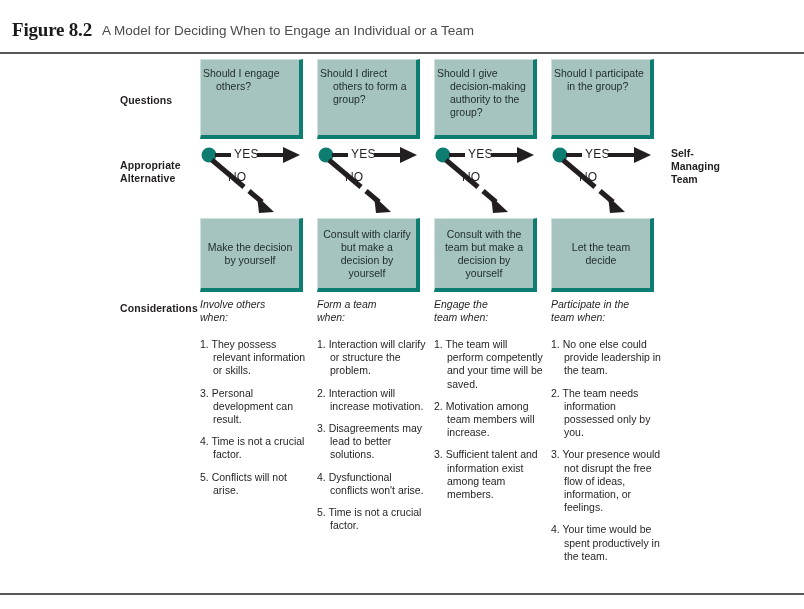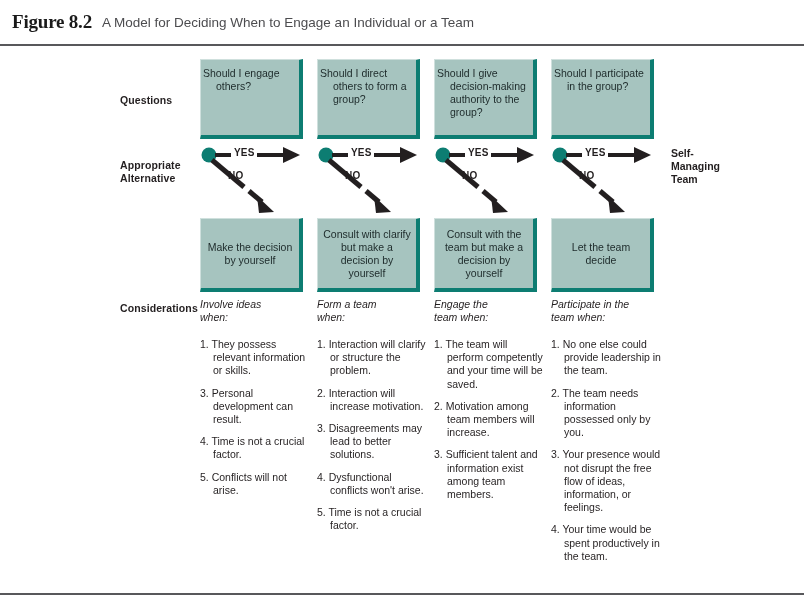--- a/index.html
+++ b/index.html
@@ -12,21 +12,21 @@
     height: 609px;
     font-family: "Liberation Sans", sans-serif;
     color: #231f20;
     position: relative;
     overflow: hidden;
   }
 
   
   #figure-header {
     position: absolute;
-    left: 0; top: 0;
+    left: 0; top: 8px;
     width: 804px;
     height: 46px;
     box-sizing: border-box;
     display: flex;
     align-items: center;
     padding-left: 12px;
     border-bottom: 2px solid #58585b;
   }
   #figure-number {
     font-family: "Liberation Serif", serif;
@@ -118,22 +118,22 @@
     position: absolute;
     top: 100px;
     width: 118px;
     height: 68px;
     left: 0;
   }
   .decision svg { display: block; }
 
   .yes-label, .no-label {
     position: absolute;
-    font-size: 10px;
-    font-weight: bold;
+    font-size: 12px;
+    font-weight: normal;
     color: #231f20;
     letter-spacing: 0.2px;
   }
   .yes-label { left: 34px; top: 1px; }
   .no-label  { left: 28px; top: 24px; }
 
   #self-managing-team {
     position: absolute;
     left: 671px;
     top: 101px;
@@ -203,21 +203,21 @@
         <line x1="49" y1="45" x2="62" y2="56" stroke="#231f20" stroke-width="5"></line>
         <polygon points="57,50 74,66 59,67" fill="#231f20"></polygon>
       </svg>
       <span class="yes-label">YES</span>
       <span class="no-label">NO</span>
     </div>
     <div class="tbox abox">
       <span class="atext">Make the decision by yourself</span>
     </div>
     <div class="cons-head">
-      <span>Involve ideas</span><br>
+      <span>Involve others</span><br>
       <span>when:</span>
     </div>
     <ul class="cons-list">
       <li>1. They possess relevant information or skills.</li>
       <li>3. Personal development can result.</li>
       <li>4. Time is not a crucial factor.</li>
       <li>5. Conflicts will not arise.</li>
     </ul>
   </div>
 

